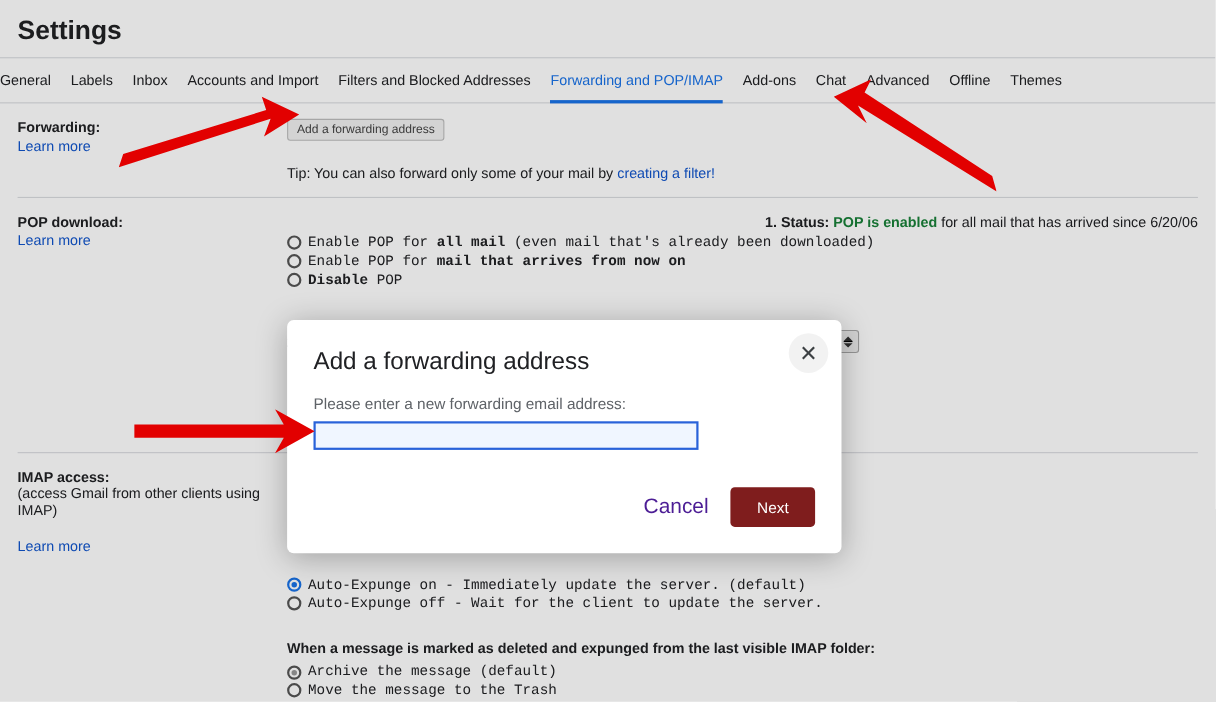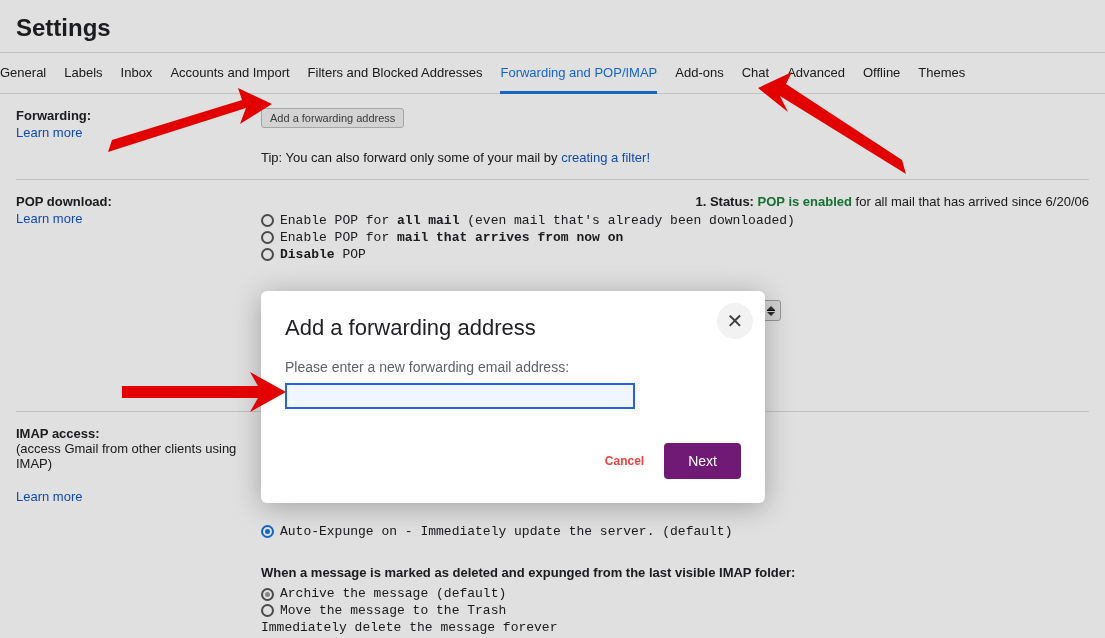--- a/index.html
+++ b/index.html
@@ -226,29 +226,28 @@
     font-size: 13px;
   }
   .modal-actions {
     display: flex;
     gap: 20px;
     justify-content: flex-end;
     align-items: center;
     margin-top: 34px;
   }
   .btn-cancel {
-    font-size: 12px;
-    color: #ef4444;
-    cursor: pointer;
-    font-weight: bold;
+    font-size: 19px;
+    color: #4c1d95;
+    cursor: pointer;
   }
   .btn-next {
     font-size: 14px;
     color: #fff;
-    background: #701a75;
+    background: #7f1d1d;
     border: none;
     border-radius: 4px;
     padding: 10px 24px;
     cursor: pointer;
   }
   
   .arrow {
     position: absolute;
     z-index: 200;
     pointer-events: none;
@@ -329,20 +328,24 @@
       <div class="hdr">IMAP access:</div>
       <div class="sub">(access Gmail from other clients using IMAP)</div>
       <span class="learn-more" style="margin-top:18px;">Learn more</span>
     </div>
     <div class="section-right">
       <div style="height:96px;"></div>
       <div class="opt-row">
         <span class="radio checked-blue"></span>
         <span>Auto-Expunge on - Immediately update the server. (default)</span>
       </div>
+      <div class="opt-row">
+        <span class="radio"></span>
+        <span>Auto-Expunge off - Wait for the client to update the server.</span>
+      </div>
       <div style="margin-top:26px;">
         <strong>When a message is marked as deleted and expunged from the last visible IMAP folder:</strong>
       </div>
       <div class="opt-row" style="margin-top:6px;align-items:flex-end;">
         <span class="radio checked-grey"></span>
         <span>Archive the message (default)</span>
       </div>
       <div class="opt-row">
         <span class="radio"></span>
         <span>Move the message to the Trash</span>

